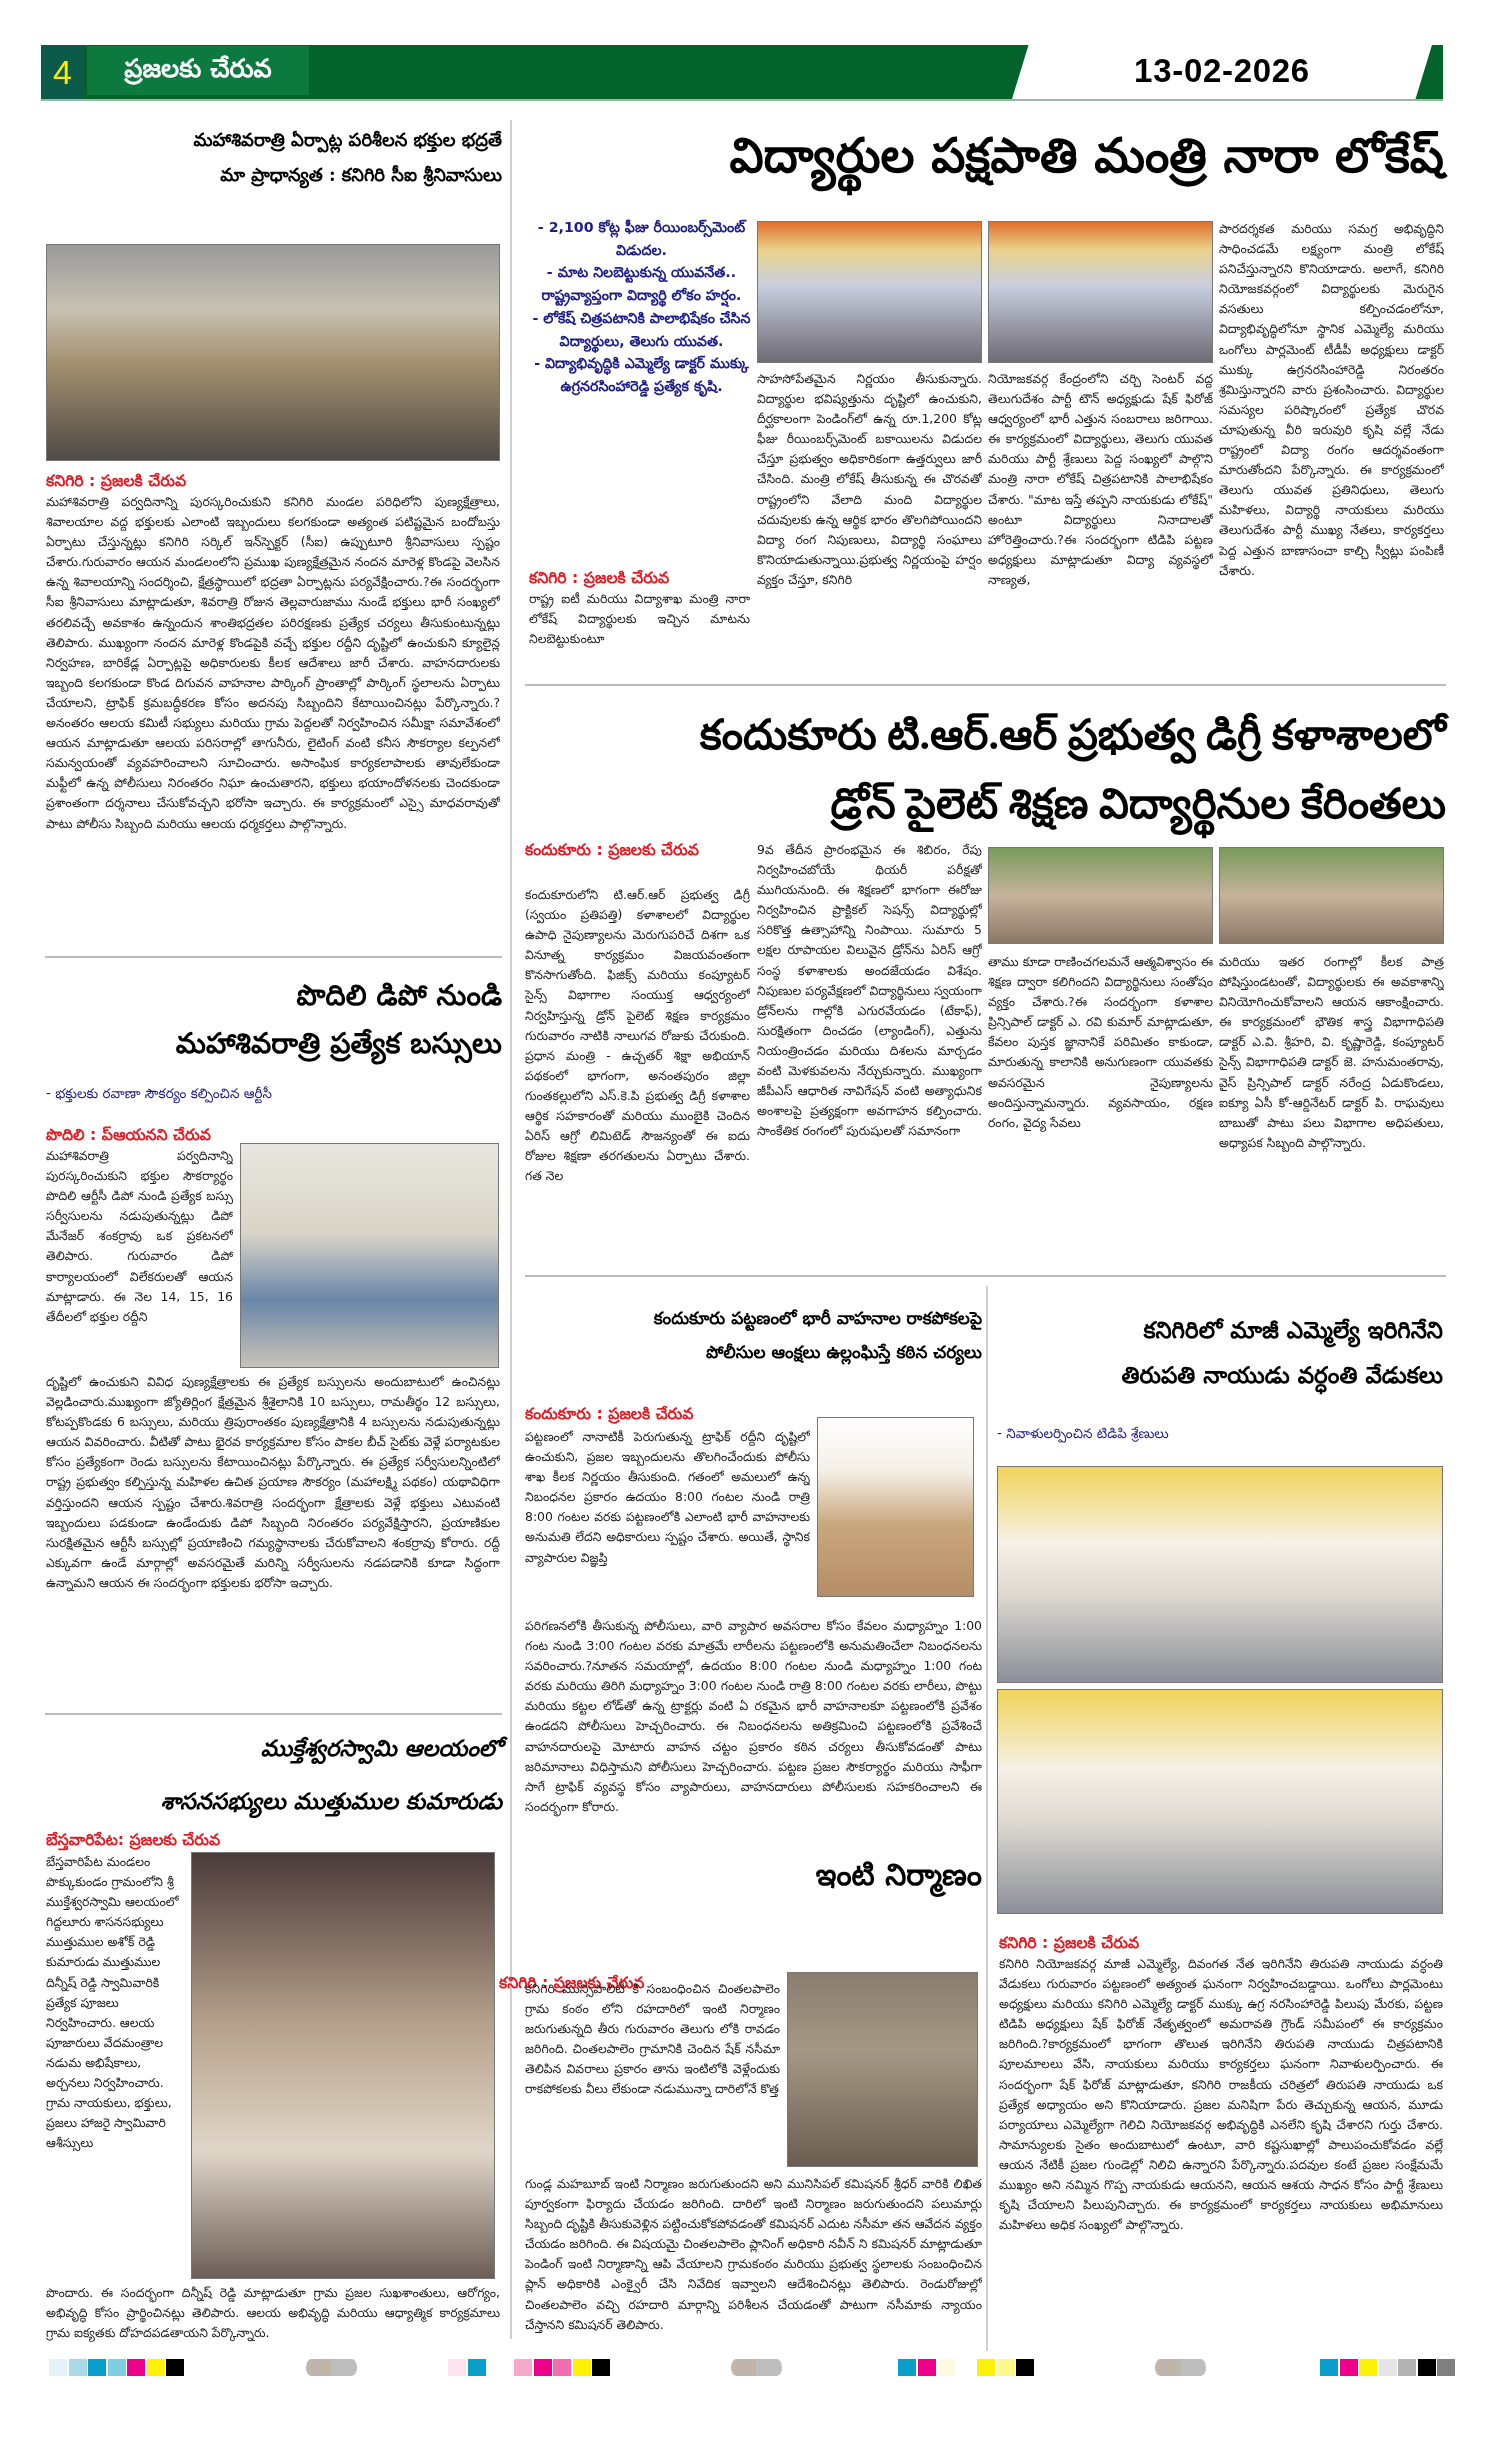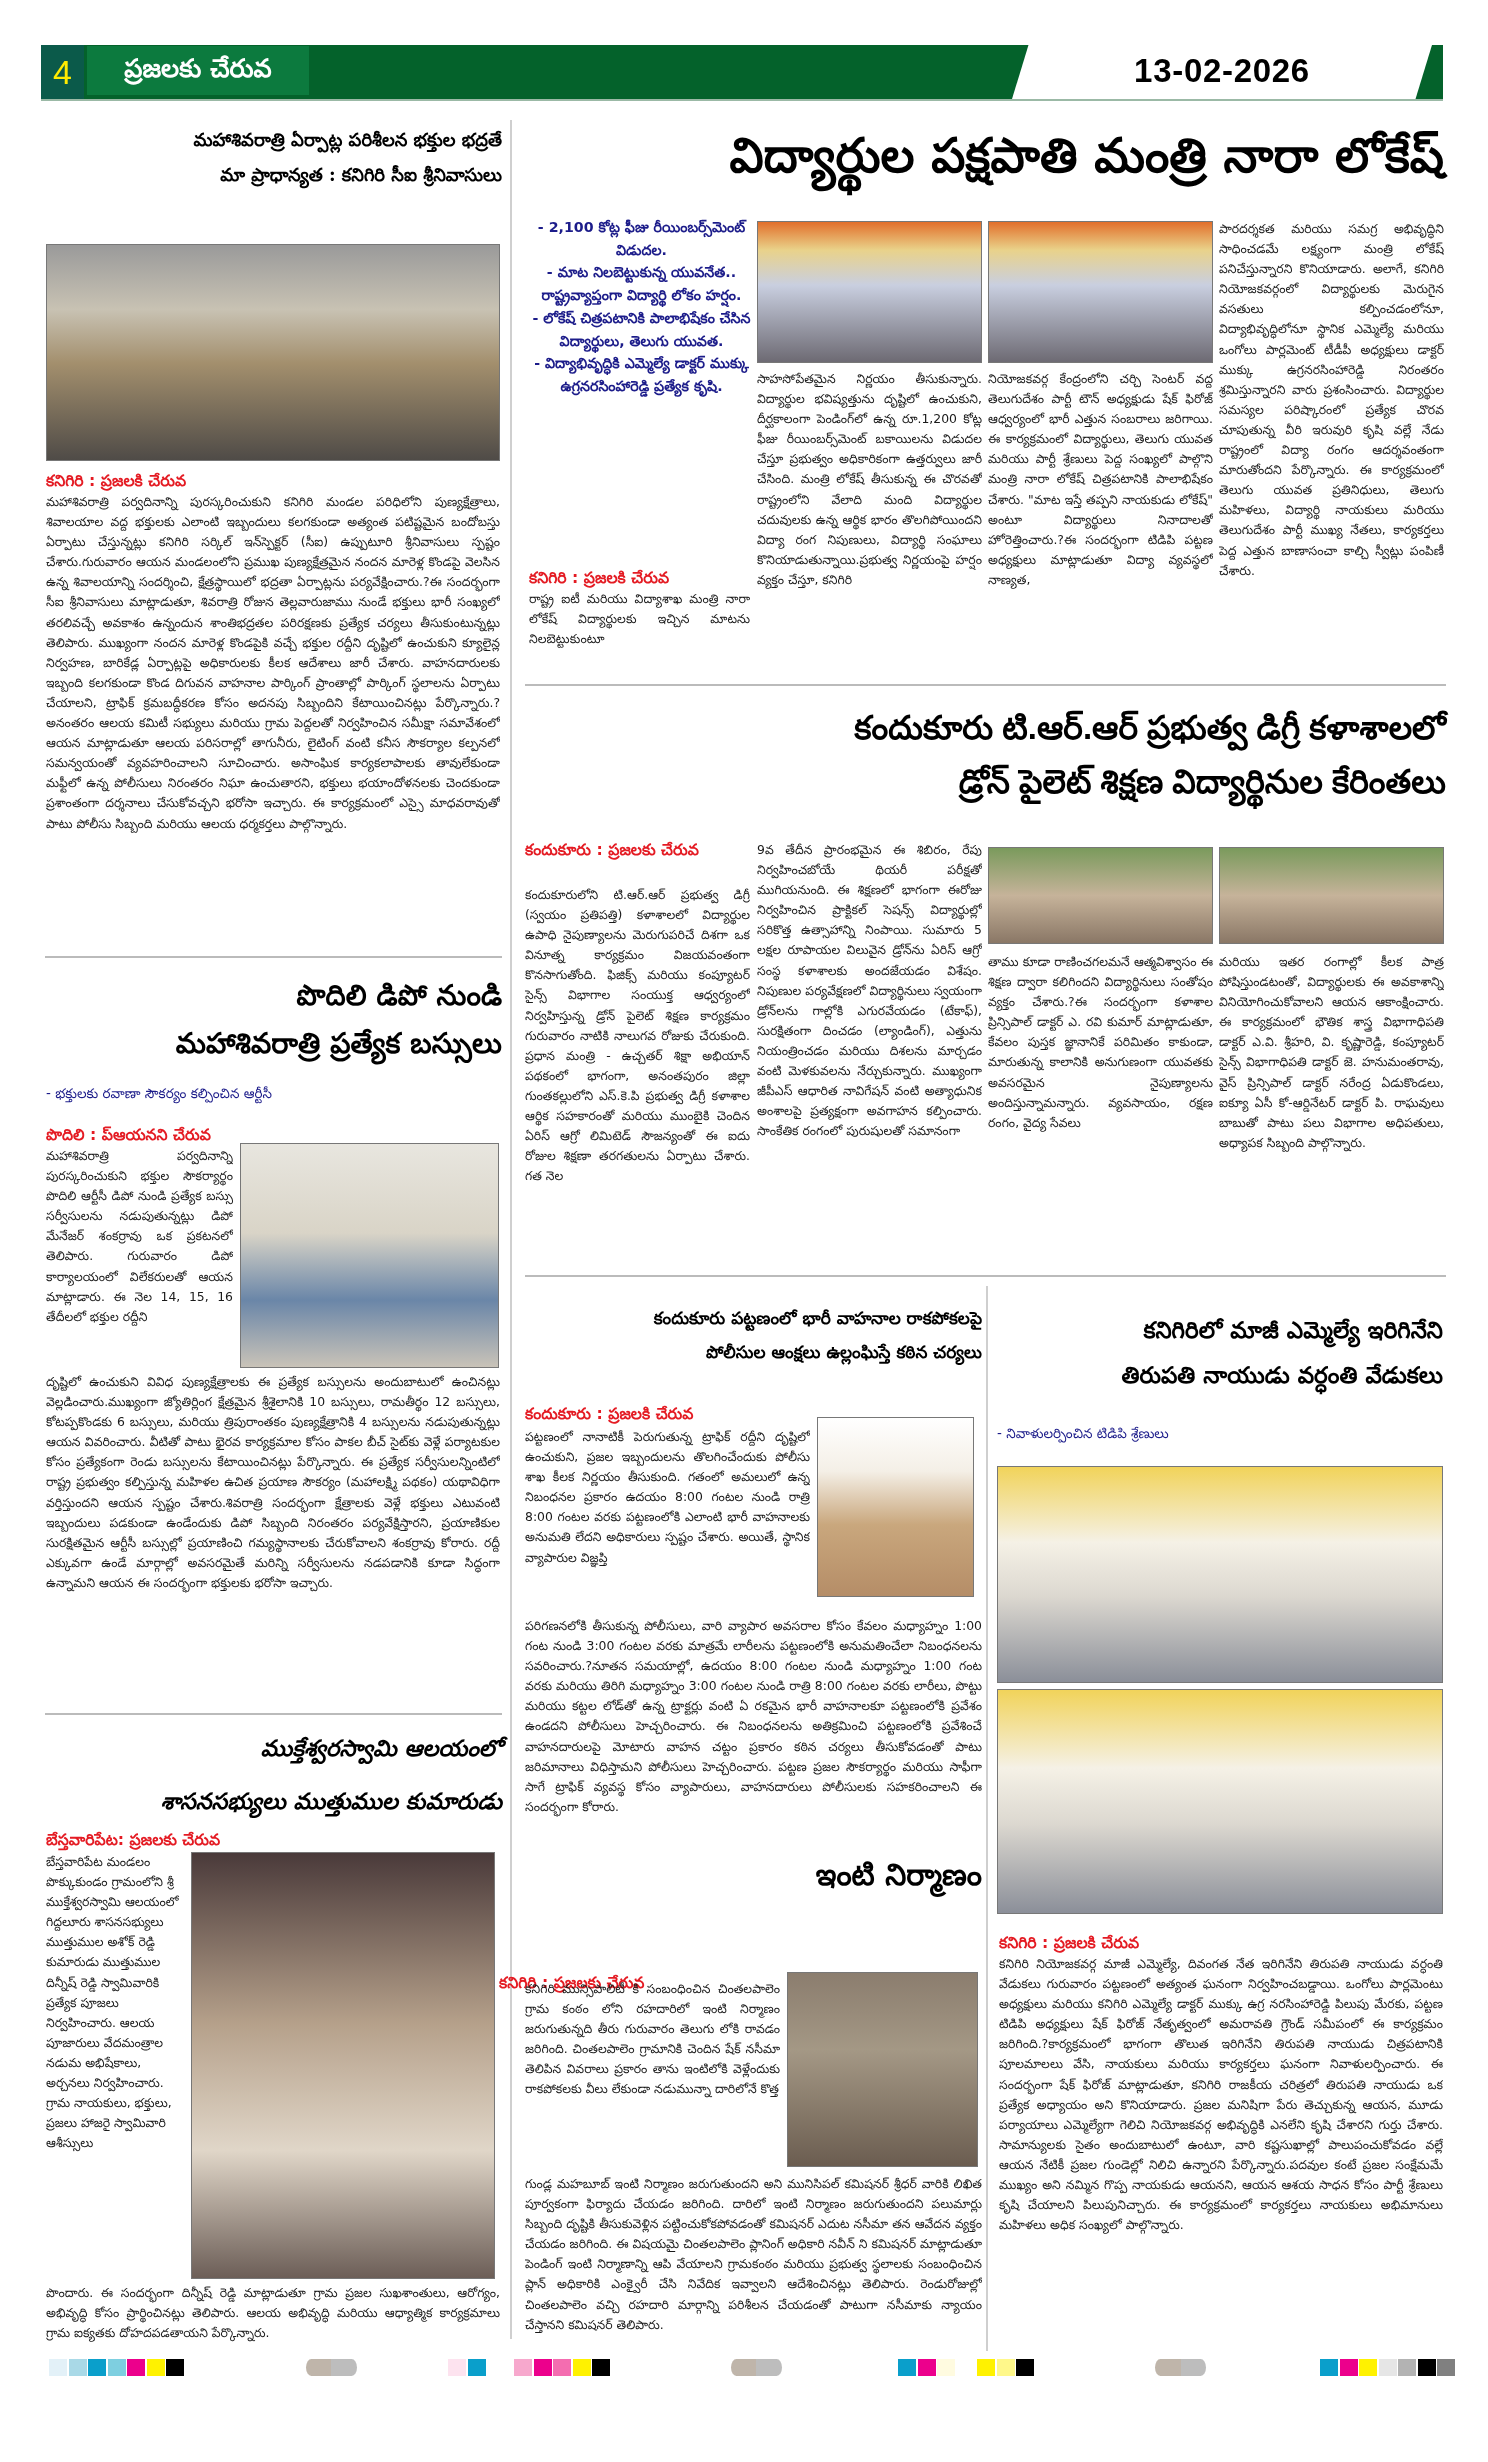--- a/index.html
+++ b/index.html
@@ -70,21 +70,21 @@
 <div class="abs photo p-crowd" style="left:757px;top:221px;width:225px;height:142px;"></div>
 <div class="abs photo p-crowd" style="left:988px;top:221px;width:225px;height:142px;"></div>
 <div class="abs dl" style="left:529px;top:568px;">కనిగిరి : ప్రజలకి చేరువ</div>
 <div class="abs body" style="left:529px;top:589px;width:221px;height:75px;overflow:hidden;">రాష్ట్ర ఐటీ మరియు విద్యాశాఖ మంత్రి నారా లోకేష్ విద్యార్థులకు ఇచ్చిన మాటను నిలబెట్టుకుంటూ</div>
 <div class="abs body" style="left:757px;top:369px;width:225px;height:300px;overflow:hidden;">సాహసోపేతమైన నిర్ణయం తీసుకున్నారు. విద్యార్థుల భవిష్యత్తును దృష్టిలో ఉంచుకుని, దీర్ఘకాలంగా పెండింగ్‌లో ఉన్న రూ.1,200 కోట్ల ఫీజు రీయింబర్స్‌మెంట్ బకాయిలను విడుదల చేస్తూ ప్రభుత్వం అధికారికంగా ఉత్తర్వులు జారీ చేసింది. మంత్రి లోకేష్ తీసుకున్న ఈ చొరవతో రాష్ట్రంలోని వేలాది మంది విద్యార్థుల చదువులకు ఉన్న ఆర్థిక భారం తొలగిపోయిందని విద్యా రంగ నిపుణులు, విద్యార్థి సంఘాలు కొనియాడుతున్నాయి.ప్రభుత్వ నిర్ణయంపై హర్షం వ్యక్తం చేస్తూ, కనిగిరి</div>
 <div class="abs body" style="left:988px;top:369px;width:225px;height:300px;overflow:hidden;">నియోజకవర్గ కేంద్రంలోని చర్చి సెంటర్ వద్ద తెలుగుదేశం పార్టీ టౌన్ అధ్యక్షుడు షేక్ ఫిరోజ్ ఆధ్వర్యంలో భారీ ఎత్తున సంబరాలు జరిగాయి. ఈ కార్యక్రమంలో విద్యార్థులు, తెలుగు యువత మరియు పార్టీ శ్రేణులు పెద్ద సంఖ్యలో పాల్గొని మంత్రి నారా లోకేష్ చిత్రపటానికి పాలాభిషేకం చేశారు. "మాట ఇస్తే తప్పని నాయకుడు లోకేష్" అంటూ విద్యార్థులు నినాదాలతో హోరెత్తించారు.?ఈ సందర్భంగా టిడిపి పట్టణ అధ్యక్షులు మాట్లాడుతూ విద్యా వ్యవస్థలో నాణ్యత,</div>
 <div class="abs body" style="left:1219px;top:219px;width:225px;height:450px;overflow:hidden;">పారదర్శకత మరియు సమగ్ర అభివృద్ధిని సాధించడమే లక్ష్యంగా మంత్రి లోకేష్ పనిచేస్తున్నారని కొనియాడారు. అలాగే, కనిగిరి నియోజకవర్గంలో విద్యార్థులకు మెరుగైన వసతులు కల్పించడంలోనూ, విద్యాభివృద్ధిలోనూ స్థానిక ఎమ్మెల్యే మరియు ఒంగోలు పార్లమెంట్ టీడీపీ అధ్యక్షులు డాక్టర్ ముక్కు ఉగ్రనరసింహారెడ్డి నిరంతరం శ్రమిస్తున్నారని వారు ప్రశంసించారు. విద్యార్థుల సమస్యల పరిష్కారంలో ప్రత్యేక చొరవ చూపుతున్న వీరి ఇరువురి కృషి వల్లే నేడు రాష్ట్రంలో విద్యా రంగం ఆదర్శవంతంగా మారుతోందని పేర్కొన్నారు. ఈ కార్యక్రమంలో తెలుగు యువత ప్రతినిధులు, తెలుగు మహిళలు, విద్యార్థి నాయకులు మరియు తెలుగుదేశం పార్టీ ముఖ్య నేతలు, కార్యకర్తలు పెద్ద ఎత్తున బాణాసంచా కాల్చి స్వీట్లు పంపిణీ చేశారు.</div>
 
 <div class="abs rule" style="left:525px;top:684px;width:921px;"></div>
 
-<div class="abs hd" style="left:525px;top:701px;width:921px;font-size:33px;line-height:1.65;font-family:Liberation Sans, sans-serif;">
+<div class="abs hd" style="left:525px;top:701px;width:921px;font-size:42px;line-height:1.65;font-family:Liberation Serif, serif;">
   <div>కందుకూరు టి.ఆర్.ఆర్ ప్రభుత్వ డిగ్రీ కళాశాలలో</div>
   <div>డ్రోన్ పైలెట్ శిక్షణ విద్యార్థినుల కేరింతలు</div>
 </div>
 <div class="abs dl" style="left:525px;top:840px;width:225px;">కందుకూరు : ప్రజలకు చేరువ</div>
 <div class="abs body" style="left:525px;top:885px;width:225px;height:367px;overflow:hidden;">కందుకూరులోని టి.ఆర్.ఆర్ ప్రభుత్వ డిగ్రీ (స్వయం ప్రతిపత్తి) కళాశాలలో విద్యార్థుల ఉపాధి నైపుణ్యాలను మెరుగుపరిచే దిశగా ఒక వినూత్న కార్యక్రమం విజయవంతంగా కొనసాగుతోంది. ఫిజిక్స్ మరియు కంప్యూటర్ సైన్స్ విభాగాల సంయుక్త ఆధ్వర్యంలో నిర్వహిస్తున్న డ్రోన్ పైలెట్ శిక్షణ కార్యక్రమం గురువారం నాటికి నాలుగవ రోజుకు చేరుకుంది. ప్రధాన మంత్రి - ఉచ్చతర్ శిక్షా అభియాన్ పథకంలో భాగంగా, అనంతపురం జిల్లా గుంతకల్లులోని ఎస్.కె.పి ప్రభుత్వ డిగ్రీ కళాశాల ఆర్థిక సహకారంతో మరియు ముంబైకి చెందిన ఏరిస్ ఆగ్రో లిమిటెడ్ సౌజన్యంతో ఈ ఐదు రోజుల శిక్షణా తరగతులను ఏర్పాటు చేశారు. గత నెల</div>
 <div class="abs body" style="left:757px;top:840px;width:225px;height:412px;overflow:hidden;">9వ తేదీన ప్రారంభమైన ఈ శిబిరం, రేపు నిర్వహించబోయే థియరీ పరీక్షతో ముగియనుంది. ఈ శిక్షణలో భాగంగా ఈరోజు నిర్వహించిన ప్రాక్టికల్ సెషన్స్ విద్యార్థుల్లో సరికొత్త ఉత్సాహాన్ని నింపాయి. సుమారు 5 లక్షల రూపాయల విలువైన డ్రోన్‌ను ఏరిస్ ఆగ్రో సంస్థ కళాశాలకు అందజేయడం విశేషం. నిపుణుల పర్యవేక్షణలో విద్యార్థినులు స్వయంగా డ్రోన్‌లను గాల్లోకి ఎగురవేయడం (టేకాఫ్), సురక్షితంగా దించడం (ల్యాండింగ్), ఎత్తును నియంత్రించడం మరియు దిశలను మార్చడం వంటి మెళకువలను నేర్చుకున్నారు. ముఖ్యంగా జీపీఎస్ ఆధారిత నావిగేషన్ వంటి అత్యాధునిక అంశాలపై ప్రత్యక్షంగా అవగాహన కల్పించారు. సాంకేతిక రంగంలో పురుషులతో సమానంగా</div>
 <div class="abs photo p-drone" style="left:988px;top:847px;width:225px;height:97px;"></div>
 <div class="abs photo p-drone" style="left:1219px;top:847px;width:225px;height:97px;"></div>
 <div class="abs body" style="left:988px;top:952px;width:225px;height:300px;overflow:hidden;">తాము కూడా రాణించగలమనే ఆత్మవిశ్వాసం ఈ శిక్షణ ద్వారా కలిగిందని విద్యార్థినులు సంతోషం వ్యక్తం చేశారు.?ఈ సందర్భంగా కళాశాల ప్రిన్సిపాల్ డాక్టర్ ఎ. రవి కుమార్ మాట్లాడుతూ, కేవలం పుస్తక జ్ఞానానికే పరిమితం కాకుండా, మారుతున్న కాలానికి అనుగుణంగా యువతకు అవసరమైన నైపుణ్యాలను అందిస్తున్నామన్నారు. వ్యవసాయం, రక్షణ రంగం, వైద్య సేవలు</div>
 <div class="abs body" style="left:1219px;top:952px;width:225px;height:300px;overflow:hidden;">మరియు ఇతర రంగాల్లో కీలక పాత్ర పోషిస్తుండటంతో, విద్యార్థులకు ఈ అవకాశాన్ని వినియోగించుకోవాలని ఆయన ఆకాంక్షించారు. ఈ కార్యక్రమంలో భౌతిక శాస్త్ర విభాగాధిపతి డాక్టర్ ఎ.వి. శ్రీహరి, వి. కృష్ణారెడ్డి, కంప్యూటర్ సైన్స్ విభాగాధిపతి డాక్టర్ జె. హనుమంతరావు, వైస్ ప్రిన్సిపాల్ డాక్టర్ నరేంద్ర ఏడుకొండలు, ఐక్యూ ఏసీ కో-ఆర్డినేటర్ డాక్టర్ పి. రాఘవులు బాబుతో పాటు పలు విభాగాల అధిపతులు, అధ్యాపక సిబ్బంది పాల్గొన్నారు.</div>

